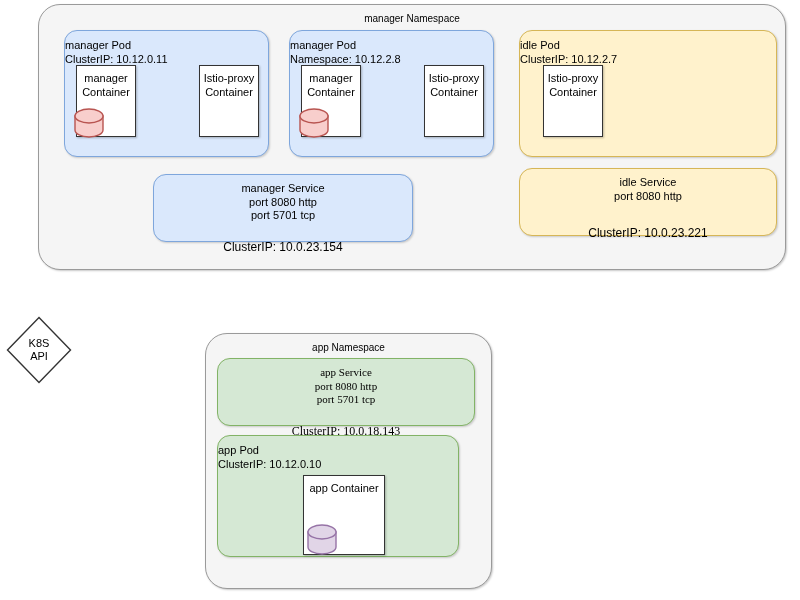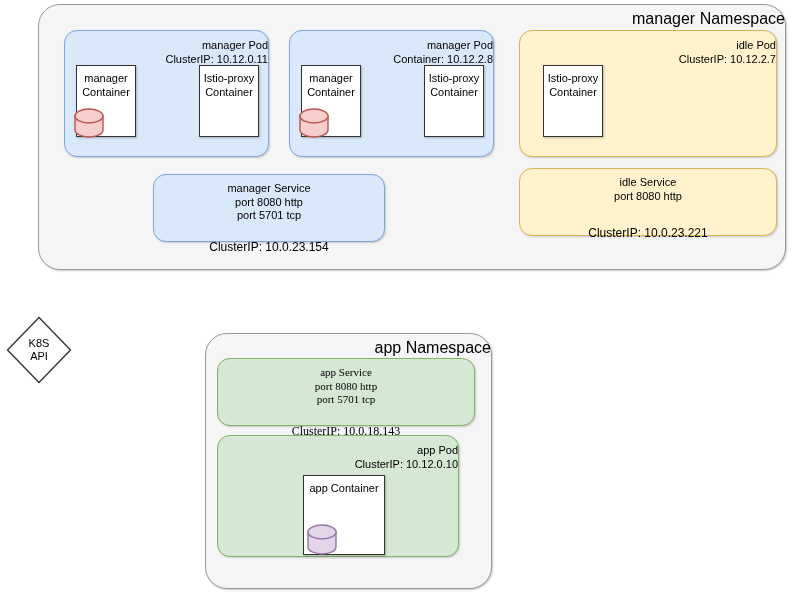--- a/index.html
+++ b/index.html
@@ -33,41 +33,41 @@
     background: #f5f5f5;
     border: 1px solid #9a9a9a;
     border-radius: 22px;
     box-shadow: 1px 1px 2px rgba(0,0,0,0.22);
   }
   .ns-title {
     position: absolute;
     top: 7px;
     left: 0;
     width: 100%;
-    text-align: right;
-    font-size: 16px;
+    text-align: center;
+    font-size: 10px;
     line-height: 13px;
     color: #000;
   }
 
   
   .roundbox {
     border-radius: 13px;
     box-shadow: 1px 1px 2px rgba(0,0,0,0.18);
   }
   .blue   { background: #dae8fc; border: 1px solid #7ea6dc; }
   .yellow { background: #fff2cc; border: 1px solid #d6b656; }
   .green  { background: #d5e8d4; border: 1px solid #82b366; }
 
   .box-head {
     position: absolute;
     top: 8px;
     left: 0;
     width: 100%;
-    text-align: right;
+    text-align: left;
     font-size: 11px;
     line-height: 13.5px;
     white-space: pre-line;
   }
   .svc-body {
     position: absolute;
     top: 7px;
     left: 0;
     width: 100%;
     text-align: center;
@@ -150,21 +150,21 @@
       <ellipse cx="16" cy="8" rx="14" ry="7" fill="#f8cecc" stroke="#b85450" stroke-width="1.4"></ellipse>
     </svg>
   </div>
   <div class="container-box abs" style="left:199px; top:65px; width:60px; height:72px;">
     <div class="container-label">Istio-proxy
 Container</div>
   </div>
 
   <div class="roundbox blue abs" style="left:289px; top:30px; width:205px; height:127px;">
     <div class="box-head">manager Pod</div>
-    <div class="box-head" style="top:21.5px;">Container: 10.12.2.8</div>
+    <div class="box-head" style="top:21.5px;">Namespace: 10.12.2.8</div>
   </div>
   <div class="container-box abs" style="left:301px; top:65px; width:60px; height:72px;">
     <div class="container-label">manager
 Container</div>
   </div>
   <div class="cyl abs" style="left:298px; top:108px;">
     <svg width="32" height="30" viewBox="0 0 32 30">
       <path d="M2,8 L2,22 A14,7 0 0,0 30,22 L30,8 Z" fill="#f8cecc" stroke="#b85450" stroke-width="1.4"></path>
       <ellipse cx="16" cy="8" rx="14" ry="7" fill="#f8cecc" stroke="#b85450" stroke-width="1.4"></ellipse>
     </svg>
@@ -176,21 +176,21 @@
 
   <div class="roundbox yellow abs" style="left:519px; top:30px; width:258px; height:127px;">
     <div class="box-head">idle Pod</div>
     <div class="box-head" style="top:21.5px;">ClusterIP: 10.12.2.7</div>
   </div>
   <div class="container-box abs" style="left:543px; top:65px; width:60px; height:72px;">
     <div class="container-label">Istio-proxy
 Container</div>
   </div>
 
-  <div class="roundbox blue abs" style="left:153px; top:174px; width:232px; height:68px;">
+  <div class="roundbox blue abs" style="left:153px; top:174px; width:260px; height:68px;">
     <div class="svc-body">manager Service</div>
     <div class="svc-body" style="top:20.5px;">port 8080 http
 port 5701 tcp</div>
     <div class="svc-ip" style="top:54px;">ClusterIP: 10.0.23.154</div>
   </div>
 
   <div class="roundbox yellow abs" style="left:519px; top:168px; width:258px; height:68px;">
     <div class="svc-body">idle Service</div>
     <div class="svc-body" style="top:20.5px;">port 8080 http</div>
     <div class="svc-ip" style="top:46px;">ClusterIP: 10.0.23.221</div>

